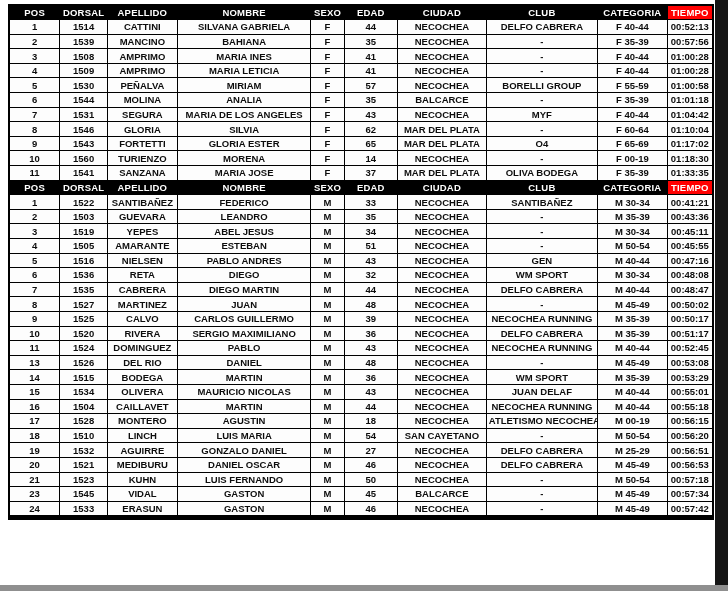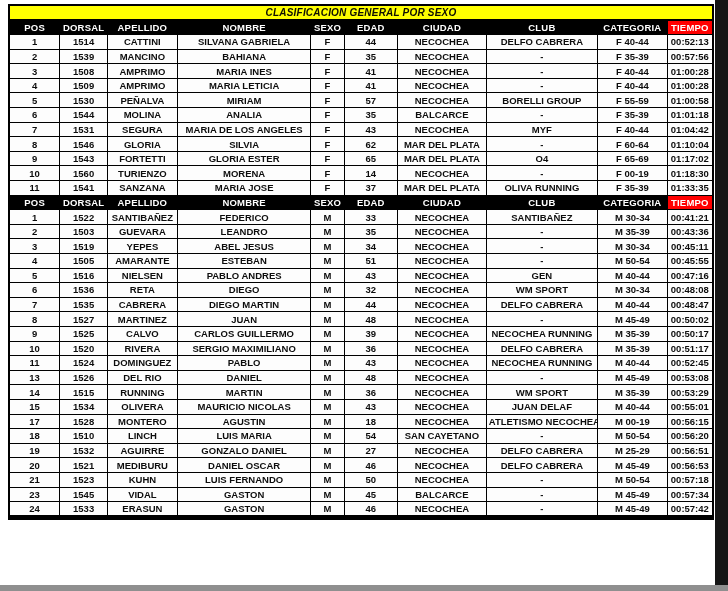--- a/index.html
+++ b/index.html
@@ -31,21 +31,20 @@
   }
   table.results th{
     background:var(--header-bg,#000);color:#fff;font-size:9.5px;letter-spacing:.2px;
   }
   table.results th.tiempo-header{background:var(--tiempo-bg,#ff0000);color:#fff;margin-left:44px;}
 </style>
 </head>
 <body>
 
 <div class="sheet">
-  <div class="title-bar">CLASIFICACION GENERAL POR SEXO</div>
   <table class="results">
     <colgroup>
       <col style="width:7.2%">
         <col style="width:6.8%">
         <col style="width:9.9%">
       <col style="width:19.0%">
         <col style="width:4.7%">
         <col style="width:7.6%">
       <col style="width:12.6%">
         <col style="width:15.8%">
@@ -186,21 +185,21 @@
           <td>01:18:30</td>
         </tr>
         <tr>
           <td>11</td>
           <td>1541</td>
           <td>SANZANA</td>
           <td>MARIA JOSE</td>
           <td>F</td>
           <td>37</td>
           <td>MAR DEL PLATA</td>
-          <td>OLIVA RUNNING</td>
+          <td>OLIVA BODEGA</td>
           <td>F 35-39</td>
           <td>01:33:35</td>
         </tr>
         <tr>
           <th>POS</th>
           <th>DORSAL</th>
           <th>APELLIDO</th>
           <th>NOMBRE</th>
           <th>SEXO</th>
           <th>EDAD</th>
@@ -349,40 +348,52 @@
           <td>M</td>
           <td>48</td>
           <td>NECOCHEA</td>
           <td>-</td>
           <td>M 45-49</td>
           <td>00:53:08</td>
         </tr>
         <tr>
           <td>14</td>
           <td>1515</td>
-          <td>RUNNING</td>
+          <td>BODEGA</td>
           <td>MARTIN</td>
           <td>M</td>
           <td>36</td>
           <td>NECOCHEA</td>
           <td>WM SPORT</td>
           <td>M 35-39</td>
           <td>00:53:29</td>
         </tr>
         <tr>
           <td>15</td>
           <td>1534</td>
           <td>OLIVERA</td>
           <td>MAURICIO NICOLAS</td>
           <td>M</td>
           <td>43</td>
           <td>NECOCHEA</td>
           <td>JUAN DELAF</td>
           <td>M 40-44</td>
           <td>00:55:01</td>
+        </tr>
+        <tr>
+          <td>16</td>
+          <td>1504</td>
+          <td>CAILLAVET</td>
+          <td>MARTIN</td>
+          <td>M</td>
+          <td>44</td>
+          <td>NECOCHEA</td>
+          <td>NECOCHEA RUNNING</td>
+          <td>M 40-44</td>
+          <td>00:55:18</td>
         </tr>
         <tr>
           <td>17</td>
           <td>1528</td>
           <td>MONTERO</td>
           <td>AGUSTIN</td>
           <td>M</td>
           <td>18</td>
           <td>NECOCHEA</td>
           <td>ATLETISMO NECOCHEA</td>

